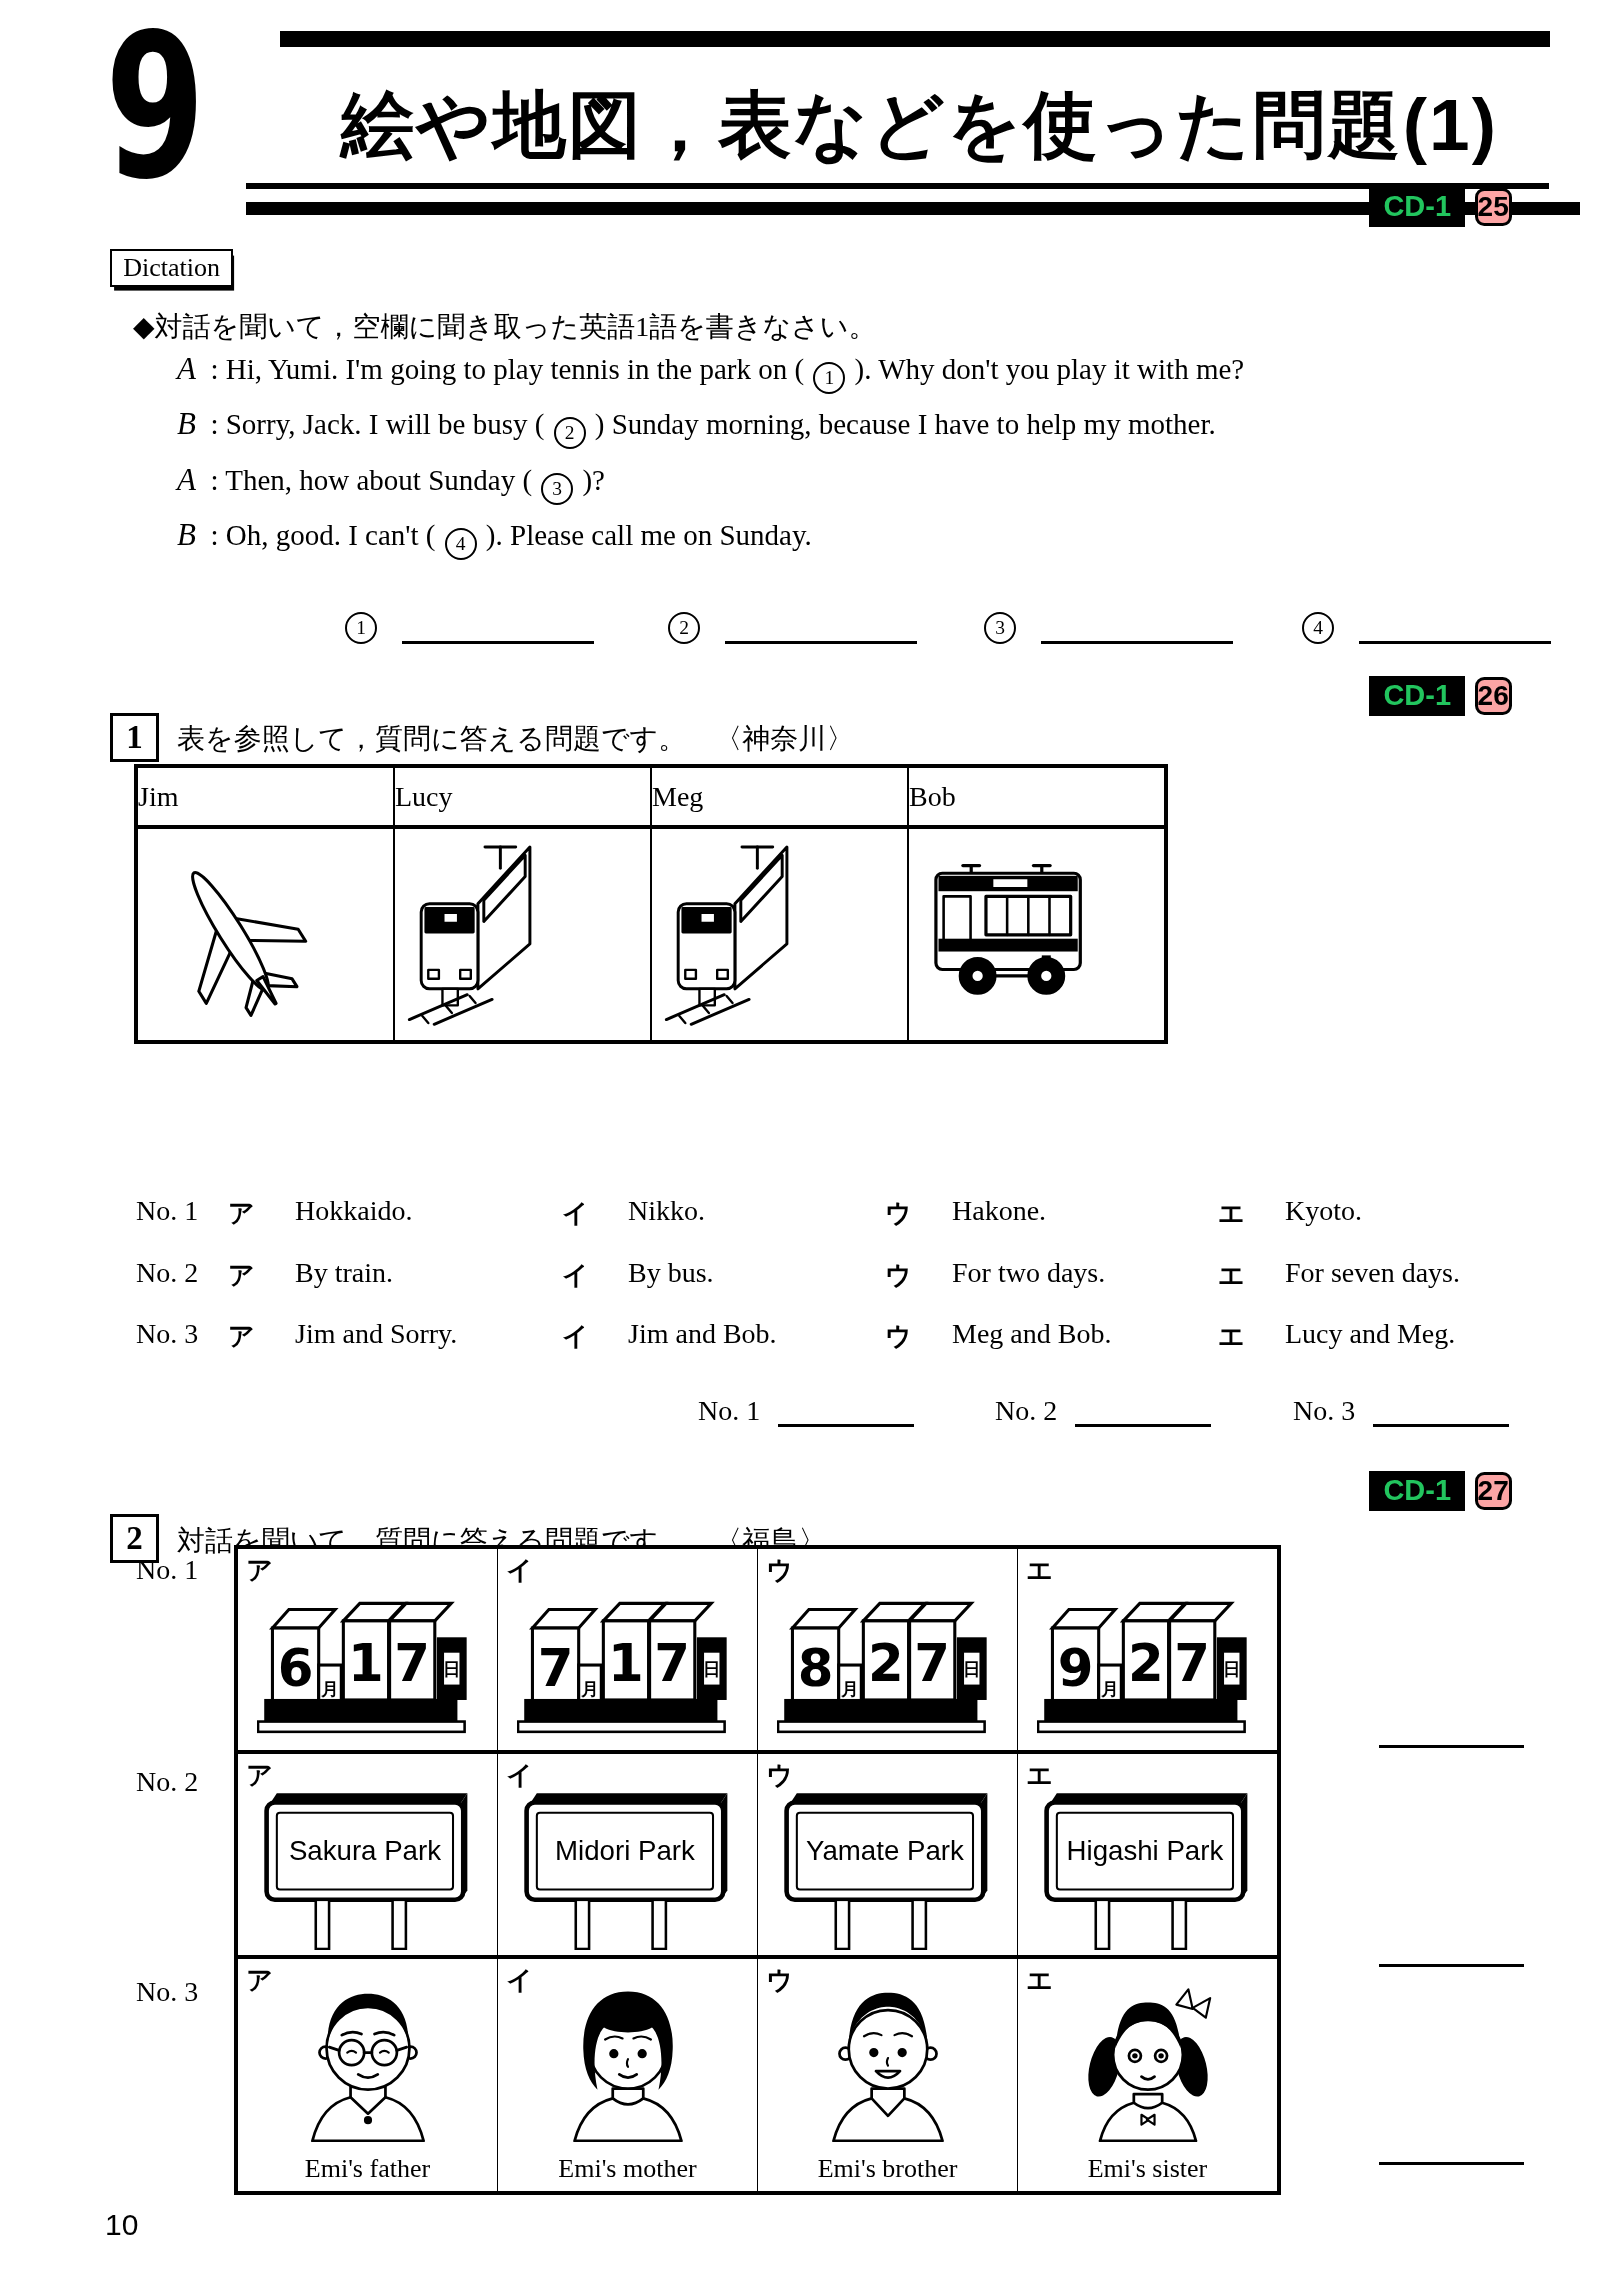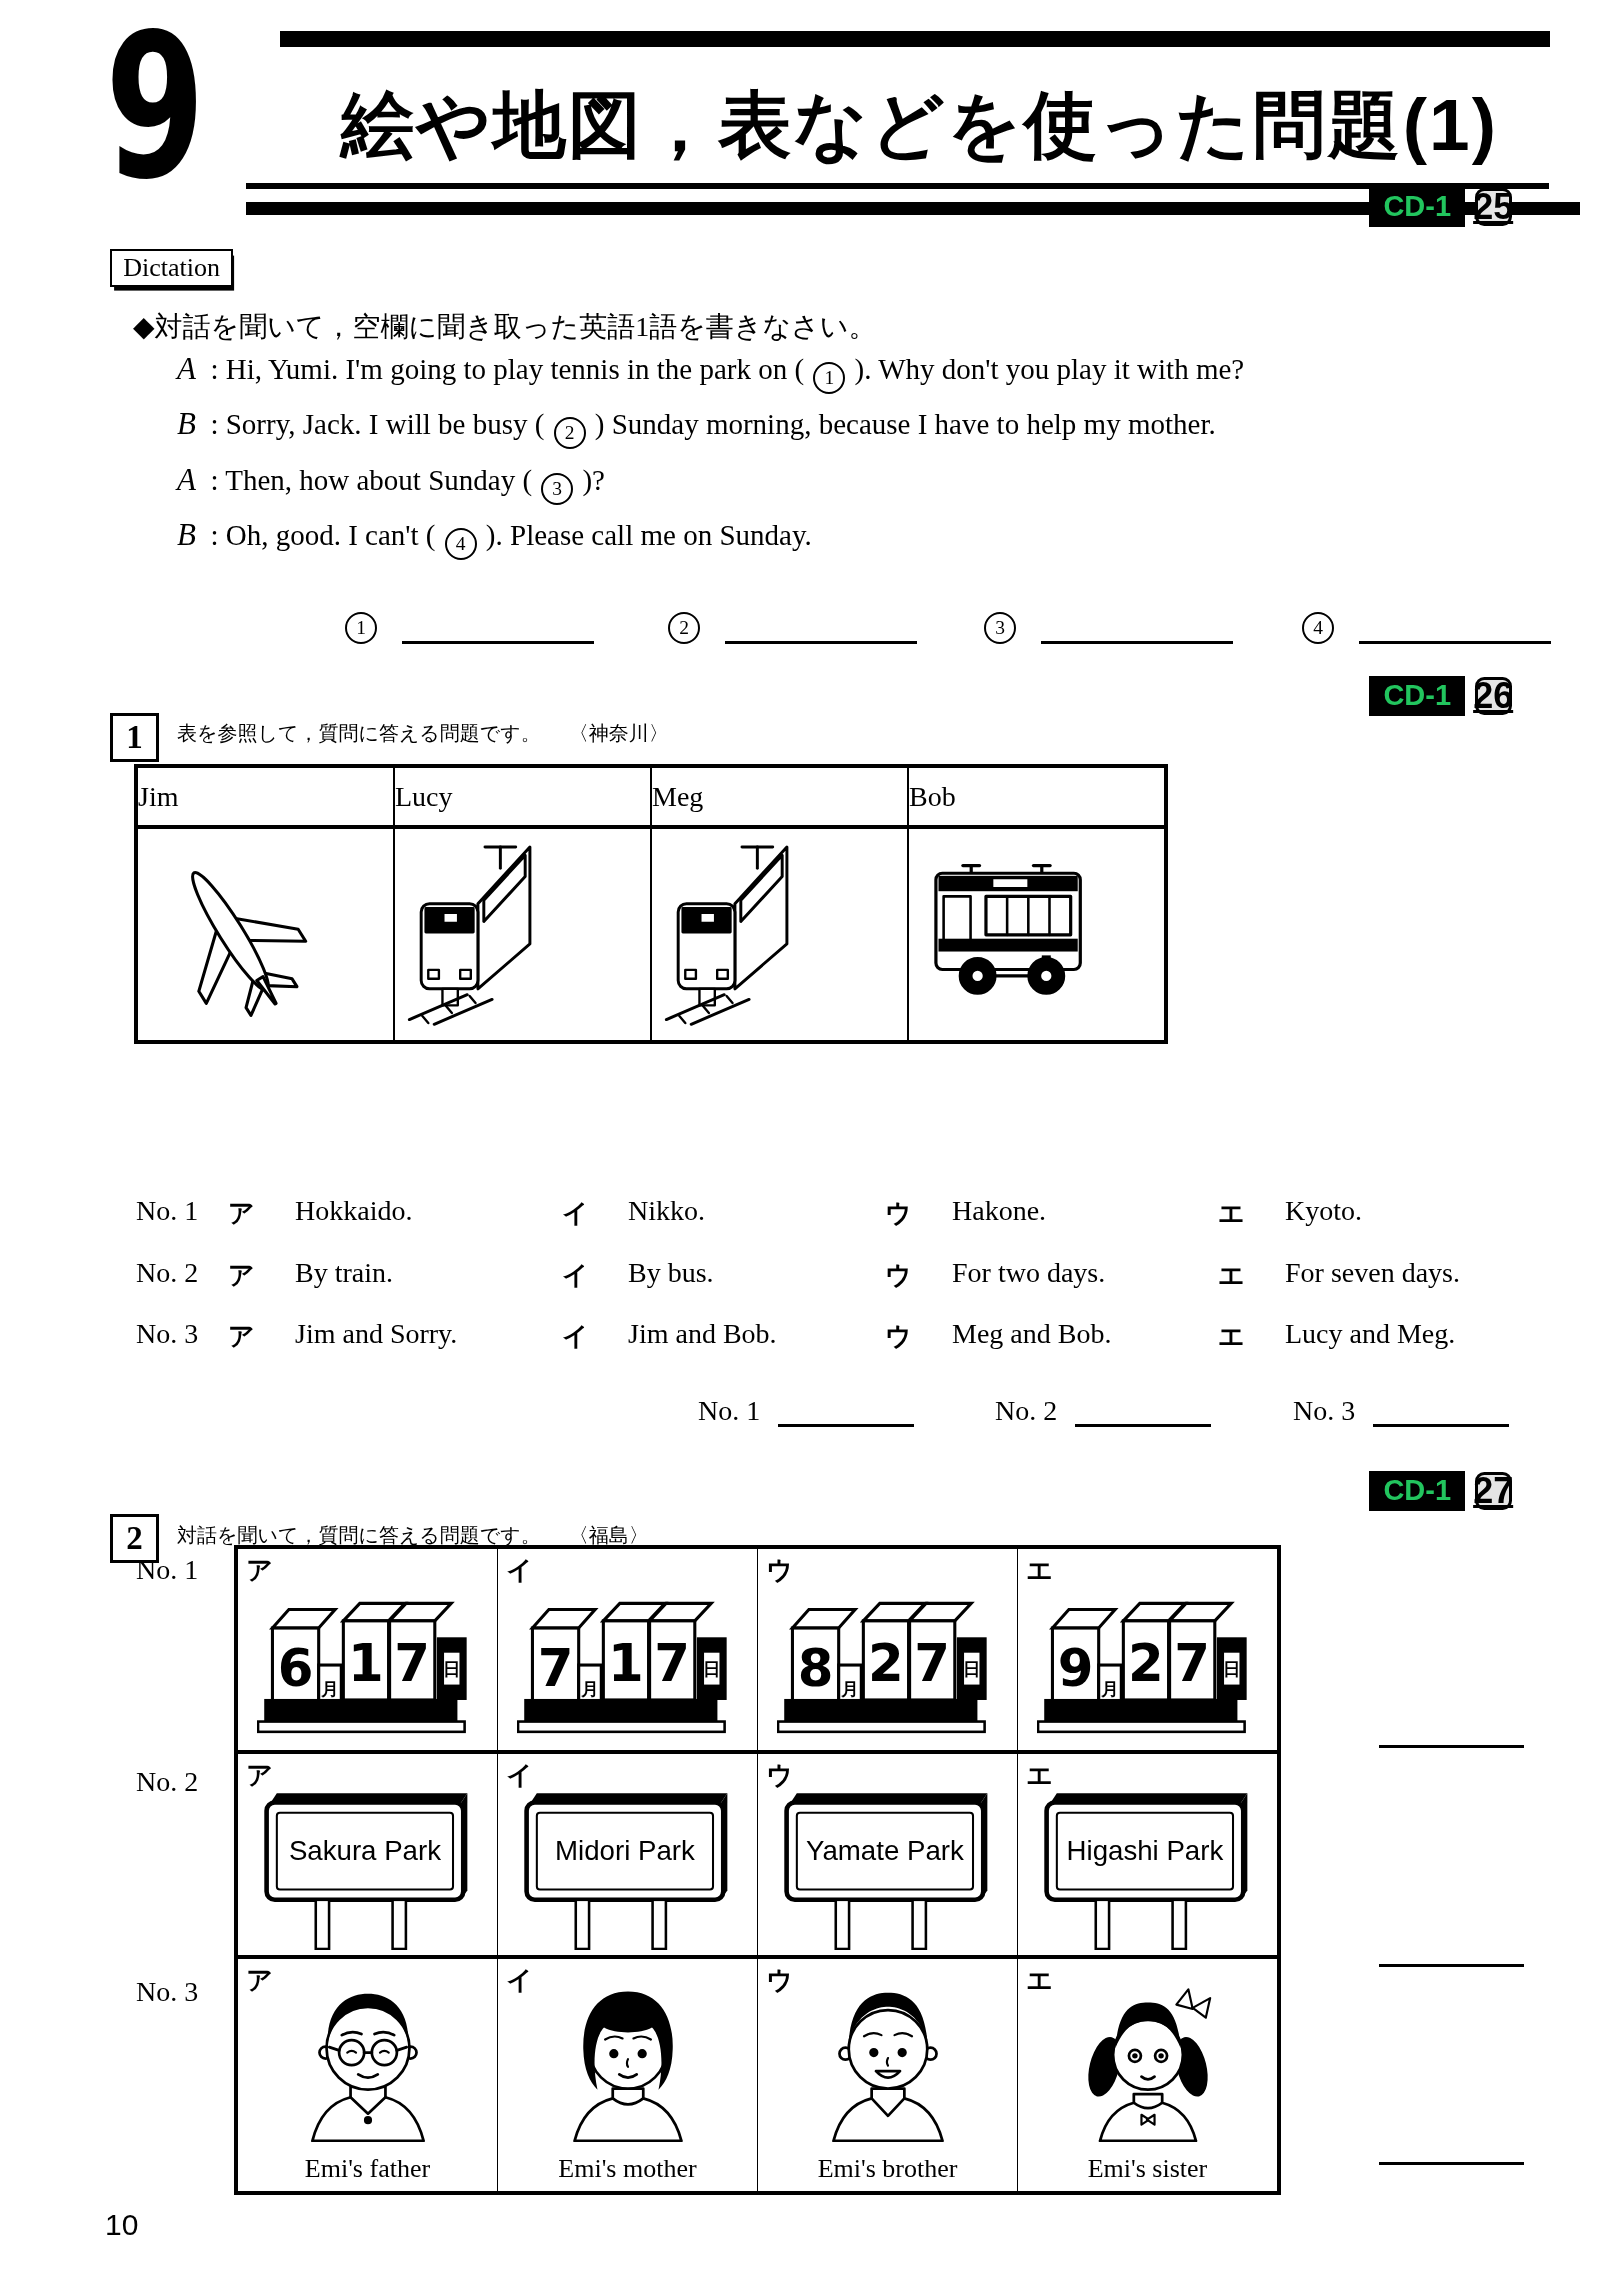--- a/index.html
+++ b/index.html
@@ -22,21 +22,21 @@
 
   
   .cd-badge{display:flex;align-items:center;gap:9.2px;}
   .cd-black{
     background:#000;color:#22c55e;font-family:"Liberation Sans",sans-serif;font-weight:bold;
     font-size:29px;padding:4.1px 14.4px;line-height:1.1;
   }
   .cd-num{
     border:3.6px solid #000;border-radius:9.2px;width:31px;height:32px;display:flex;
     align-items:center;justify-content:center;font-family:"Liberation Sans",sans-serif;
-    font-weight:bold;font-size:36px;background:#e5e5e5;text-decoration:underline;
+    font-weight:bold;font-size:28px;background:#fca5a5;
   }
 
   
   .dict-box{
     border:2.6px solid #000;box-shadow:2.6px 5.1px 0 -1.5px #000;
     font-size:26px;padding:2.1px 11.3px;background:#fff;
   }
   .jp-line{font-size:28px;white-space:nowrap;}
   .dlg{font-size:29px;white-space:nowrap;}
   .dlg .spk{font-style:italic;font-size:31px;margin-right:7.2px;}
@@ -46,21 +46,21 @@
     vertical-align:-5.1px;margin:0 9.2px;background:#fff;flex:none;
   }
   .blank-item{display:flex;align-items:flex-end;}
   .blank-line{display:inline-block;width:192px;height:30px;border-bottom:3.1px solid #000;margin-left:15.4px;}
 
   
   .sec-box{
     width:43px;height:43px;border:3.1px solid #000;display:flex;align-items:center;
     justify-content:center;font-size:33px;font-weight:bold;background:#fff;
   }
-  .sec-instr{font-size:20px;white-space:nowrap;}
+  .sec-instr{font-size:28px;white-space:nowrap;}
   .sec-src{margin-left:28px;}
 
   
   table.t1{border-collapse:collapse;border:4.1px solid #000;table-layout:fixed;background:#fff;}
   .t1 td{
     border:2.1px solid #000;border-top-width:4.1px;border-bottom-width:4.1px;
     vertical-align:middle;font-size:28px;padding:0;
   }
 
   

